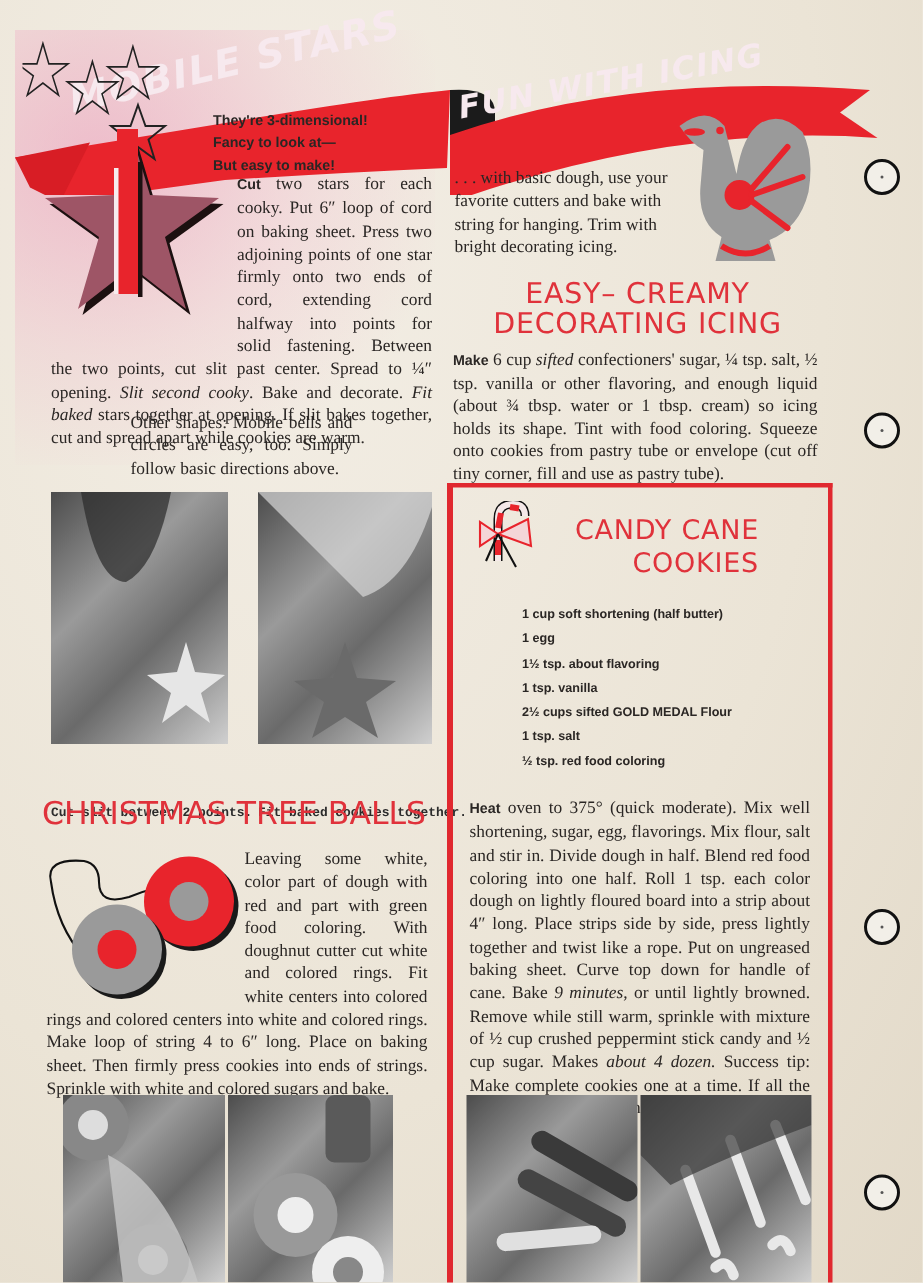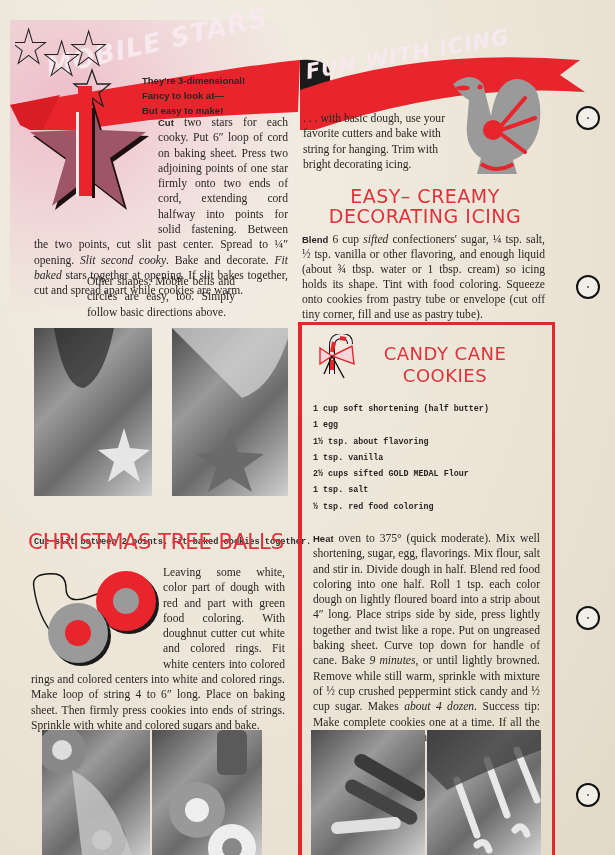--- a/index.html
+++ b/index.html
@@ -33,21 +33,21 @@
     position: absolute; overflow: hidden;
     background: linear-gradient(135deg, #4c4c4c 0%, #9a9a9a 35%, #6a6a6a 60%, #d0d0d0 100%);
     filter: grayscale(1);
   }
   .caption { font-family: Liberation Mono, monospace; font-weight: bold; font-size: 8.6px; color: #2b2b2b; margin-top: 36px; }
   .hole {
     position: absolute; width: 20px; height: 20px; border: 2px solid #111;
     border-radius: 50%; background: #f2efe8;
   }
   .hole::after { content: ""; position: absolute; left: 9px; top: 9px; width: 2px; height: 2px; background: #555; border-radius: 50%; }
-  .ingredient { font-family: Liberation Mono, monospace; font-weight: bold; font-size: 8.4px; line-height: 16.3px; color: #2a2624; }
+  .ingredient { font-family: Liberation Sans, sans-serif; font-weight: bold; font-size: 8.4px; line-height: 16.3px; color: #2a2624; margin-left: 35px; }
   .candy-box {
     position: absolute; left: 298px; top: 322px; width: 250px; height: 540px;
     border-left: 4px solid #e0282f; border-right: 3px solid #e0282f; border-top: 3px solid #e0282f;
   }
 </style>
 </head>
 <body>
 
 <div class="page">
   <div class="pink-wash"></div>
@@ -102,21 +102,21 @@
     <circle cx="50" cy="60" r="10" fill="#e8242c"></circle>
     <path d="M58,56 L82,28 M58,60 L92,48 M58,64 L82,82" stroke="#e8242c" stroke-width="4" stroke-linecap="round"></path>
     <path d="M38,94 Q54,104 70,94" fill="none" stroke="#e8242c" stroke-width="4"></path>
   </svg>
 
   <div class="abs red-heading" style="left:300px;top:186px;width:250px;font-size:19px;line-height:20px;">
     <div>EASY– CREAMY</div>
     <div>DECORATING ICING</div>
   </div>
   <div class="abs body-text" style="left:302px;top:232px;width:243px;line-height:15px;">
-    <span class="lead">Blend</span><span> 6 cup </span><em>sifted</em><span> confectioners' sugar, ¼ tsp. salt, ½ tsp. vanilla or other flavoring, and enough liquid (about ¾ tbsp. water or 1 tbsp. cream) so icing holds its shape. Tint with food coloring. Squeeze onto cookies from pastry tube or envelope (cut off tiny corner, fill and use as pastry tube).</span>
+    <span class="lead">Make</span><span> 6 cup </span><em>sifted</em><span> confectioners' sugar, ¼ tsp. salt, ½ tsp. vanilla or other flavoring, and enough liquid (about ¾ tbsp. water or 1 tbsp. cream) so icing holds its shape. Tint with food coloring. Squeeze onto cookies from pastry tube or envelope (cut off tiny corner, fill and use as pastry tube).</span>
   </div>
 
   <div class="photo" style="left:34px;top:328px;width:118px;height:168px;">
     <svg width="118" height="168">
       <polygon points="90,100 96,120 116,122 100,134 106,154 90,142 74,154 80,134 64,122 84,120" fill="#e6e6e6"></polygon>
       <path d="M20,0 Q30,60 50,60 Q70,50 80,0 Z" fill="#2a2a2a" opacity="0.7"></path>
     </svg>
   </div>
   <div class="photo" style="left:172px;top:328px;width:116px;height:168px;">
     <svg width="116" height="168">
@@ -162,21 +162,21 @@
   </div>
 
   <div class="candy-box"></div>
   <svg class="abs" style="left:318px;top:334px" width="50" height="50">
     <path d="M14,40 L14,12 Q14,2 24,2 Q32,2 32,10" fill="none" stroke="#111" stroke-width="6"></path>
     <path d="M14,40 L14,12 Q14,2 24,2 Q32,2 32,10" fill="none" stroke="#f4e8e8" stroke-width="4"></path>
     <path d="M14,36 L14,26 M14,18 L16,8 M22,4 L28,5" stroke="#e8242c" stroke-width="4"></path>
     <path d="M14,22 L2,14 L2,30 Z M14,22 L34,12 L36,30 Z" fill="#f4d6d8" stroke="#e8242c" stroke-width="1.4"></path>
     <path d="M14,22 L6,40 M14,22 L26,44" stroke="#111" stroke-width="1.4"></path>
   </svg>
-  <div class="abs red-heading" style="left:370px;top:343px;width:150px;font-size:18px;line-height:22px;">
+  <div class="abs red-heading" style="left:356px;top:343px;width:150px;font-size:18px;line-height:22px;text-align:right;">
     <div>CANDY CANE</div>
     <div>COOKIES</div>
   </div>
 
   <div class="abs" style="left:313px;top:401px;width:230px;">
     <div class="ingredient">1 cup soft shortening (half butter)</div>
     <div class="ingredient">1 egg</div>
     <div class="ingredient">1½ tsp. about flavoring</div>
     <div class="ingredient">1 tsp. vanilla</div>
     <div class="ingredient">2½ cups sifted GOLD MEDAL Flour</div>

